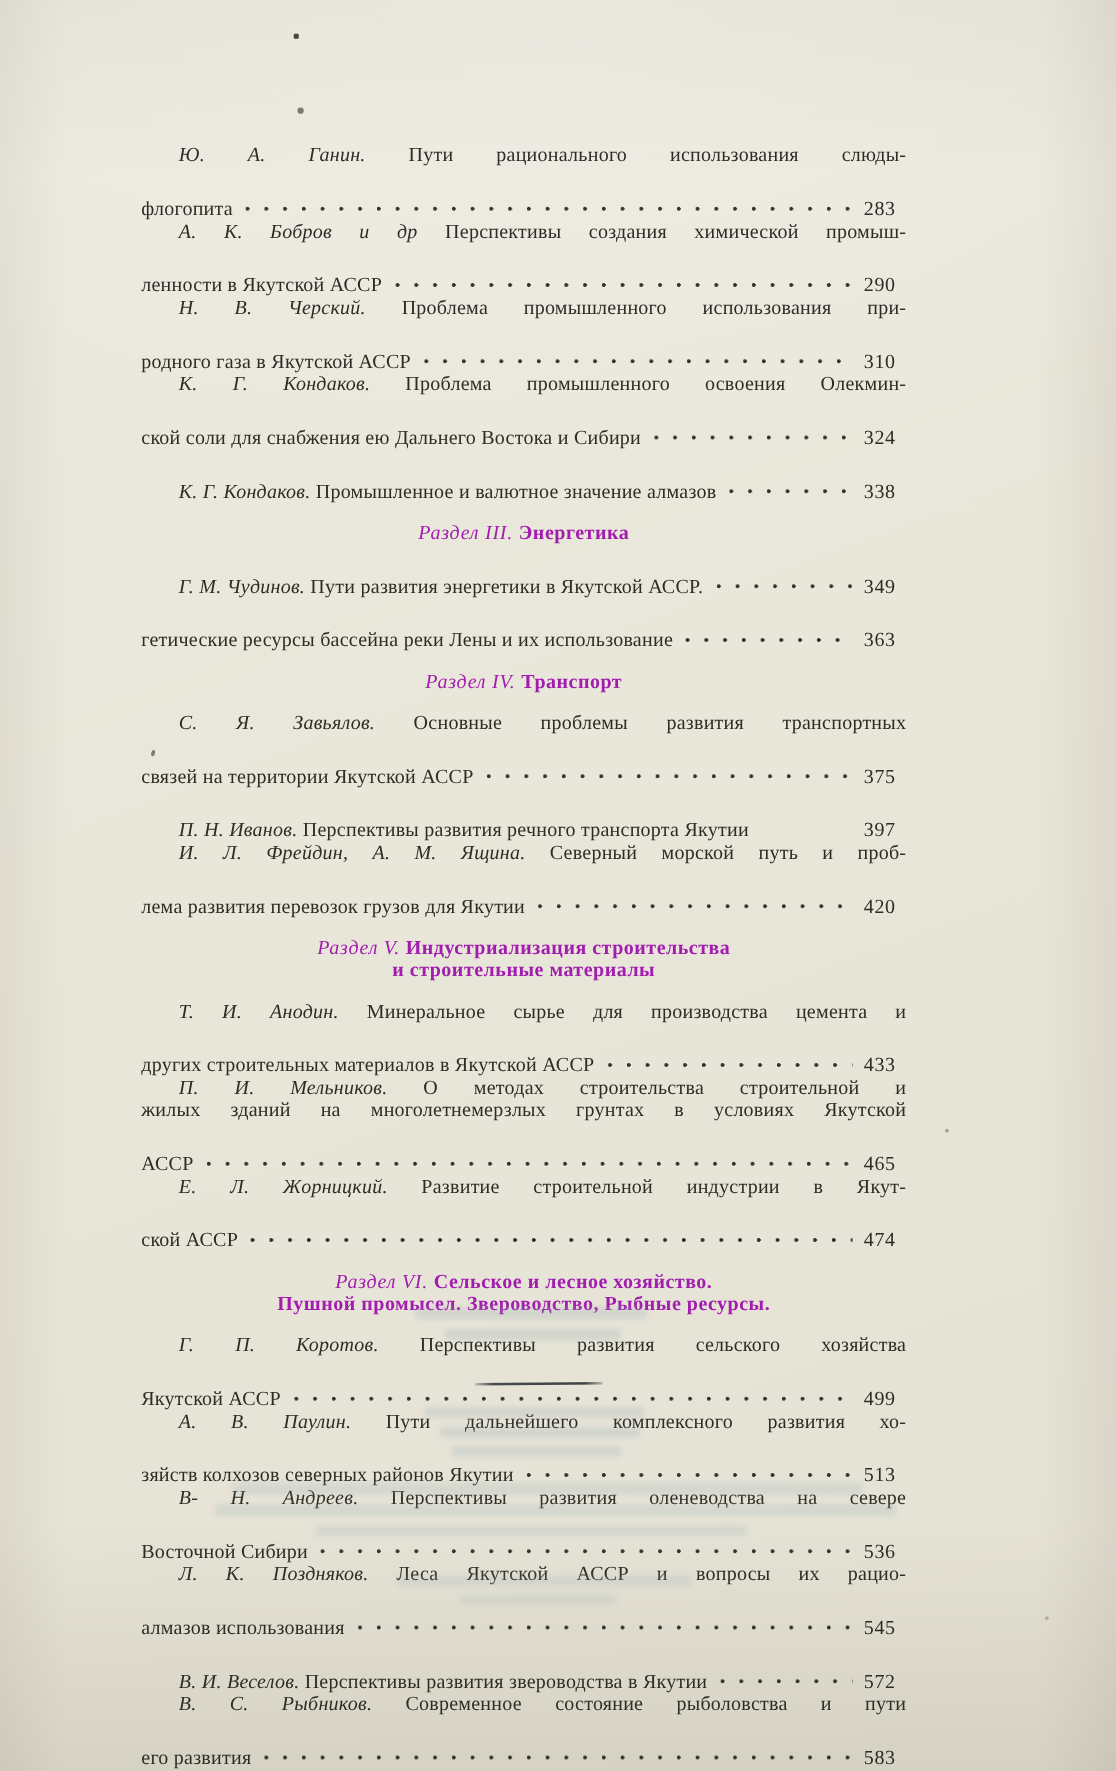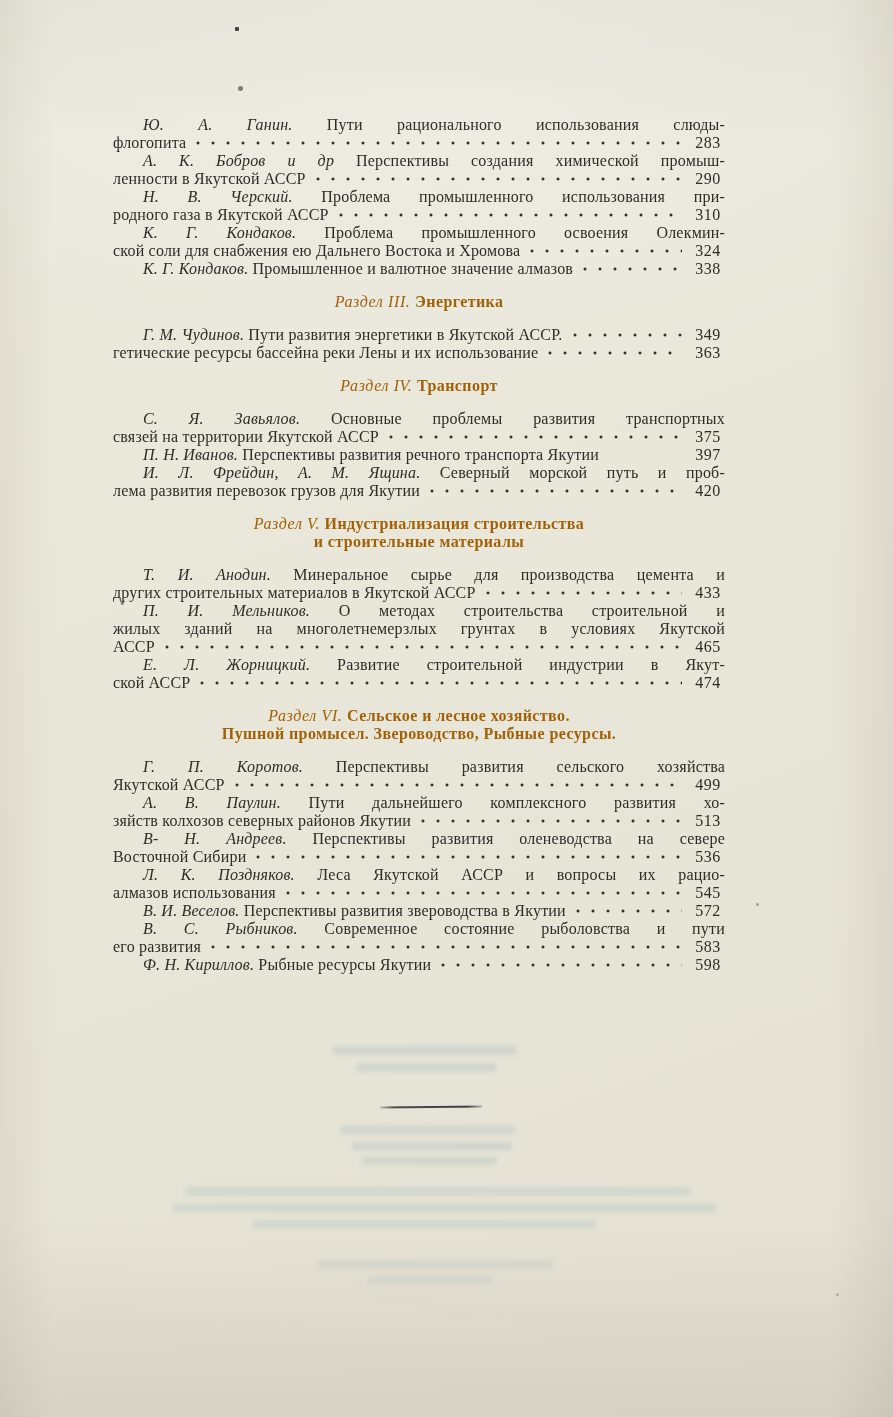--- a/index.html
+++ b/index.html
@@ -28,39 +28,39 @@
     width: 612px;
     padding-top: 116px;
     font-size: 16px;
     line-height: 18px;
     letter-spacing: 0.2px;
   }
   .entry { margin: 0; }
   .line { min-height: 18px; }
   .just { text-align: justify; text-align-last: justify; }
   .first { padding-left: 30px; }
-  .final { display: flex; align-items: baseline; }
+  .final { display: flex; align-items: baseline; margin-top: 25px; }
   .final .txt { flex: 0 0 auto; }
   .author { font-style: italic; }
   .leader { flex: 1 1 auto; min-width: 8px; position: relative; }
   .leader::after {
     content: "";
     position: absolute;
     left: 9px; right: 9px; bottom: 2px;
     height: 6px;
     background-image: radial-gradient(circle at 3px 3px, #33312b 1.35px, rgba(0,0,0,0) 1.7px);
     background-size: 15px 6px;
     background-repeat: repeat-x;
   }
   .leader.nodots::after { display: none; }
-  .pg { flex: 0 0 auto; min-width: 34px; text-align: center; letter-spacing: 0.5px; }
+  .pg { flex: 0 0 auto; min-width: 34px; text-align: left; letter-spacing: 0.5px; }
   .head {
     text-align: center;
     margin: 15px 0;
-    color: #a16207;
+    color: #a21caf;
   }
   .head .hl { font-style: italic; letter-spacing: 0.6px; }
   .head b { letter-spacing: 0.4px; }
   
   .footer-rule {
     position: absolute;
     left: 380px; top: 1106px;
     width: 102px; height: 2px;
     background: linear-gradient(90deg, rgba(70,75,76,0.25), #474c4e 14%, #3d4244 86%, rgba(70,75,76,0.3));
     transform: rotate(-0.5deg);
@@ -102,21 +102,21 @@
       <div class="line first just"><span class="author">Н. В. Черский.</span><span> Проблема промышленного использования при-</span></div>
       <div class="line final">
         <span class="txt">родного газа в Якутской АССР</span>
         <span class="leader"></span>
         <span class="pg">310</span>
       </div>
     </div>
     <div class="entry">
       <div class="line first just"><span class="author">К. Г. Кондаков.</span><span> Проблема промышленного освоения Олекмин-</span></div>
       <div class="line final">
-        <span class="txt">ской соли для снабжения ею Дальнего Востока и Хромова</span>
+        <span class="txt">ской соли для снабжения ею Дальнего Востока и Сибири</span>
         <span class="leader"></span>
         <span class="pg">324</span>
       </div>
     </div>
     <div class="entry">
       <div class="line final first">
         <span class="txt"><span class="author">К. Г. Кондаков.</span> Промышленное и валютное значение алмазов</span>
         <span class="leader"></span>
         <span class="pg">338</span>
       </div>

